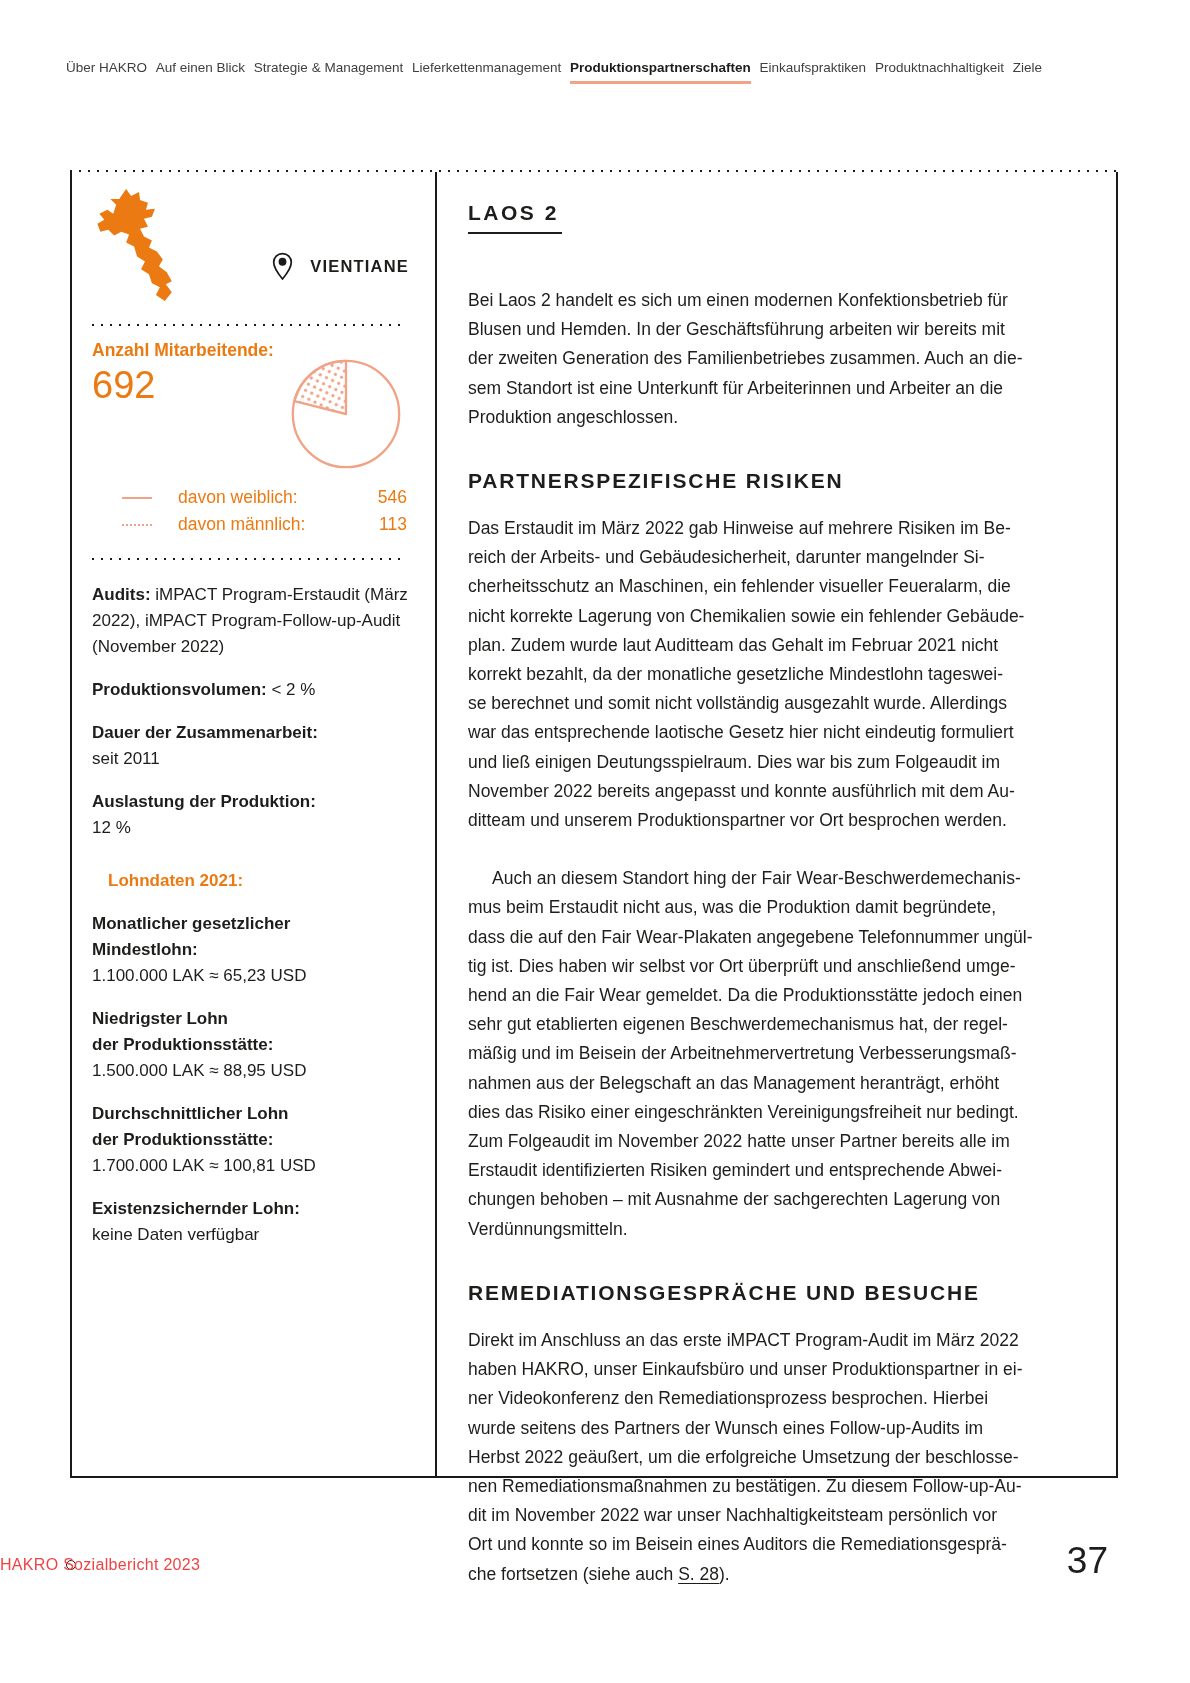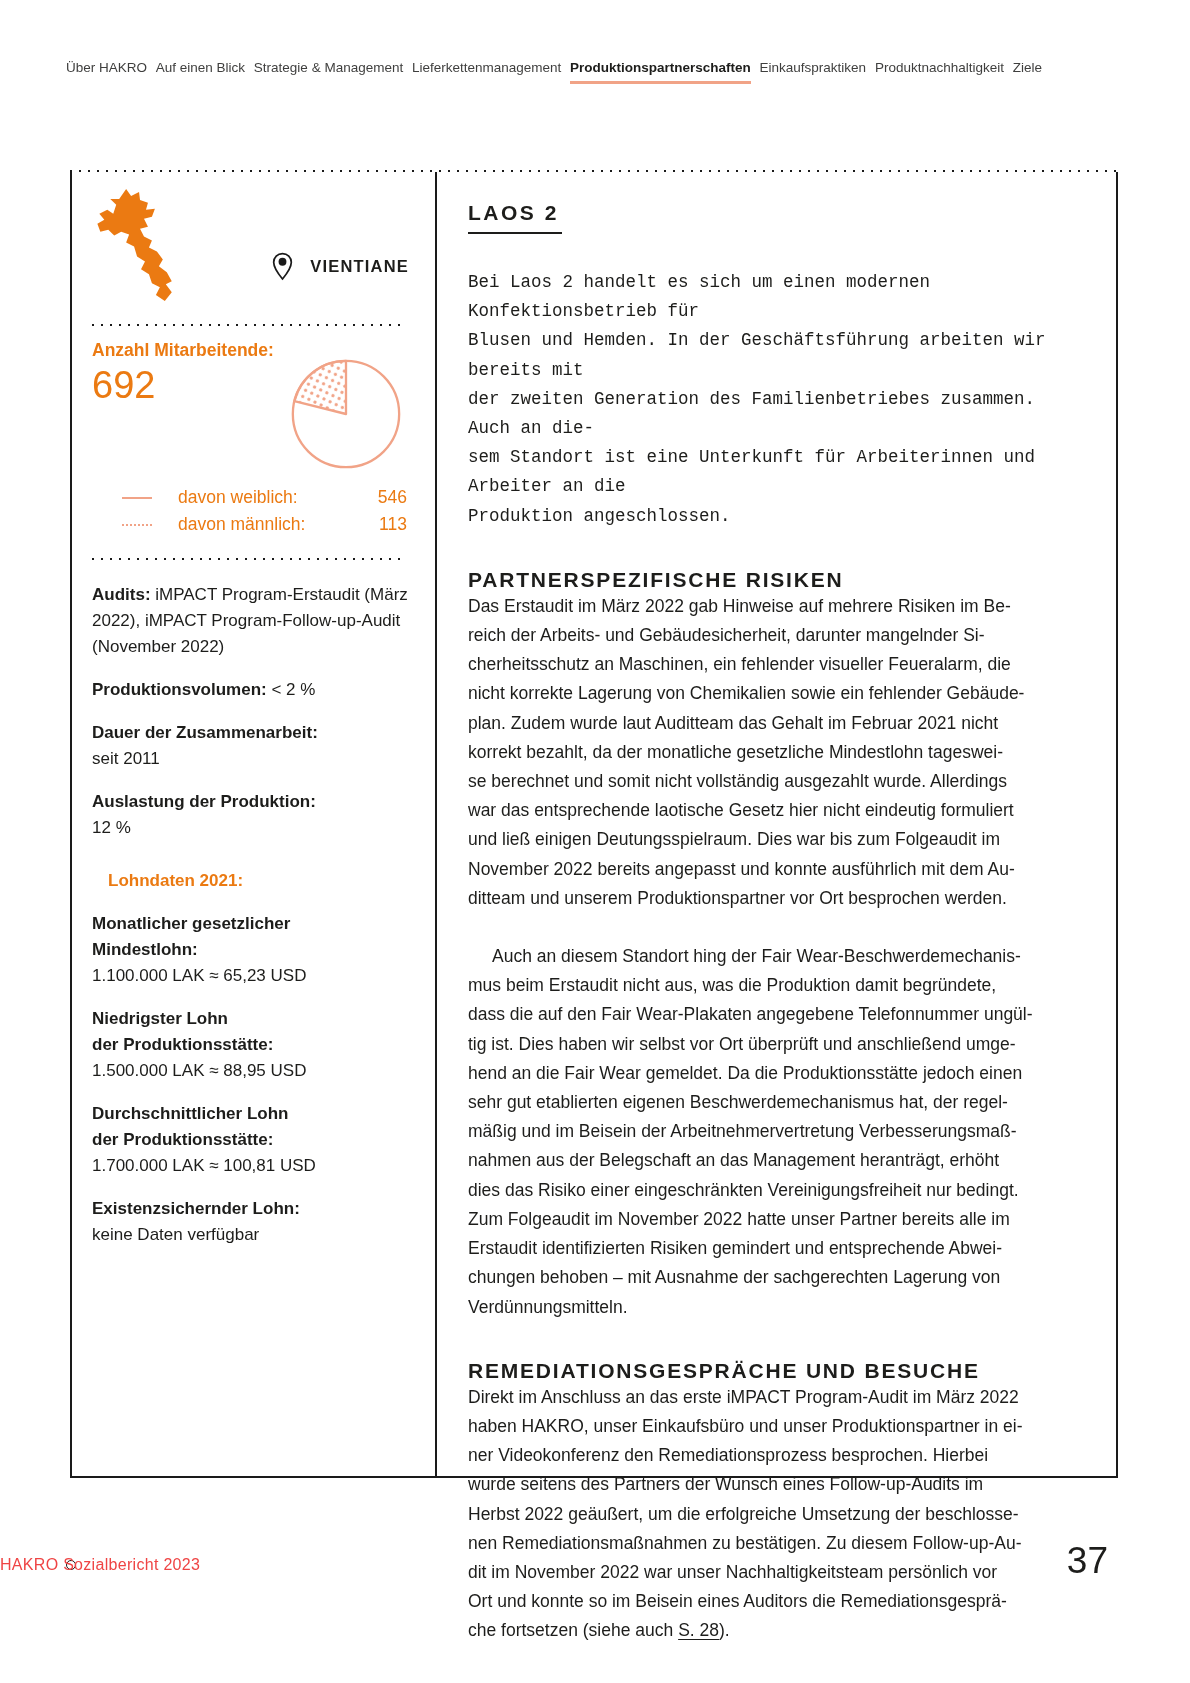--- a/index.html
+++ b/index.html
@@ -56,23 +56,23 @@
   
   .main {
     position:absolute; left:367px; top:0; right:0; bottom:0;
     padding:16px 68px 0 29px;
   }
   .h1 {
     display:inline-block; font-size:21px; font-weight:600; letter-spacing:2.5px;
     border-bottom:2px solid #1d1d1b; padding:0 3px 7px 0; margin-top:13px;
   }
   .h2 { font-size:21px; font-weight:600; letter-spacing:1.8px; margin-top:37px; }
-  .para { font-size:17.5px; line-height:29.2px; white-space:pre-line; }
+  .para { font-size:17.5px; line-height:29.2px; margin-top:21px; white-space:pre-line; }
   .para.indent { text-indent:24px; margin-top:29px; }
-  .intro { margin-top:34px;font-family:Liberation Mono, monospace; }
+  .intro { margin-top:52px; }
   .page-link { color:#1d1d1b; text-decoration:underline; text-underline-offset:3px; cursor:pointer; }
   
   .footer-marker {
     position:absolute; left:66px; top:1560px; width:10px; height:10px;
     border:1.6px solid #1a1a1a; border-radius:50%;
   }
   .footer-center {
     position:absolute; left:0; right:0; top:1556px; text-align:left;
     font-size:16px; color:#ef4444; letter-spacing:0.3px;
   }

